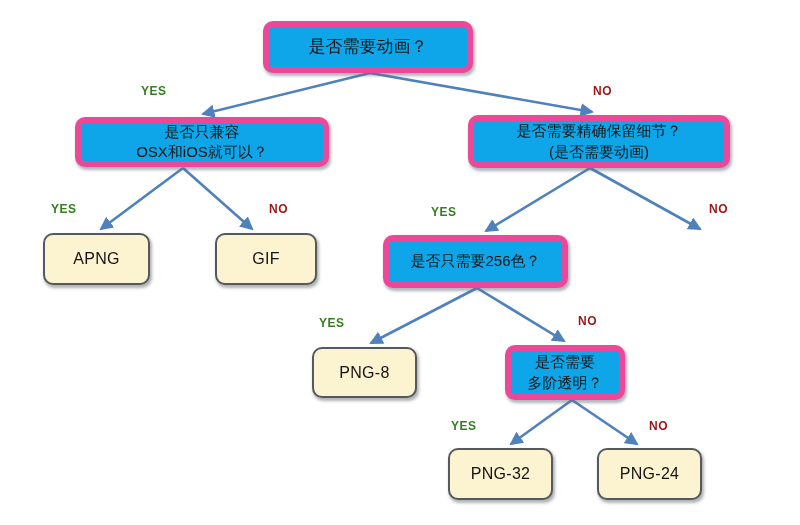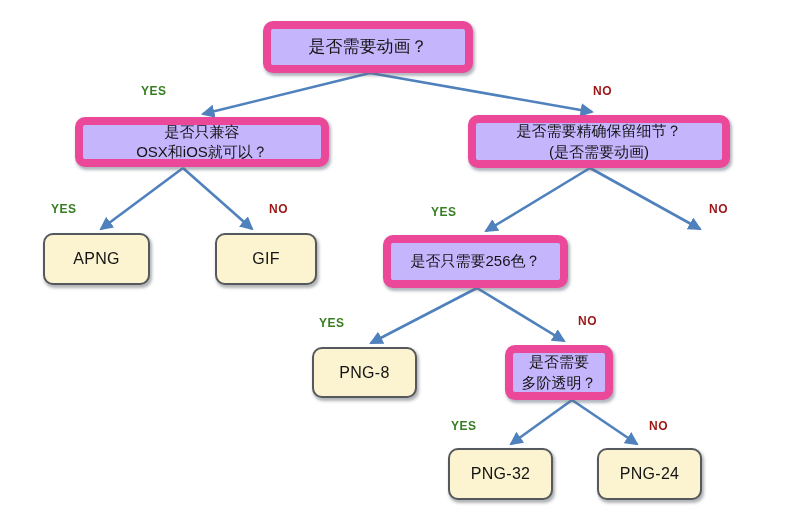--- a/index.html
+++ b/index.html
@@ -7,41 +7,41 @@
     position:relative;width:800px;height:525px;background:#ffffff;overflow:hidden;
     font-family:"Liberation Sans","DejaVu Sans",sans-serif;
   }
   #arrow-layer{position:absolute;left:0;top:0;width:800px;height:525px;}
   .node{
     position:absolute;display:flex;align-items:center;justify-content:center;
     text-align:center;white-space:pre-line;line-height:1.35;color:#141414;
     border-radius:10px;box-sizing:border-box;
   }
   .q-box{
-    background:#c4b5fd;border:8px solid #ec4899;
+    background:#0ea5e9;border:6px solid #ec4899;
     box-shadow:1.5px 2.5px 3px rgba(100,110,125,.5);
     font-size:15px;
   }
   .r-box{
     background:#fcf3d0;border:2px solid #55585c;
     box-shadow:1.5px 2.5px 3px rgba(100,105,110,.5);
     font-size:16px;letter-spacing:.3px;
   }
   .edge-label{
     position:absolute;font-weight:bold;font-size:12px;letter-spacing:.5px;
   }
   .yes{color:#377e22;}
   .no{color:#9c1616;}
 
   
   #q-animation{left:263px;top:21px;width:210px;height:52px;font-size:17px;}
   #q-osx{left:75px;top:117px;width:254px;height:50px;}
   #q-detail{left:468px;top:115px;width:262px;height:53px;}
   #q-256{left:383px;top:235px;width:185px;height:53px;}
-  #q-alpha{left:505px;top:345px;width:108px;height:55px;}
+  #q-alpha{left:505px;top:345px;width:120px;height:55px;}
   #n-apng{left:43px;top:233px;width:107px;height:52px;}
   #n-gif{left:215px;top:233px;width:102px;height:52px;}
   #n-jpeg{left:657px;top:233px;width:103px;height:52px;}
   #n-png8{left:312px;top:347px;width:105px;height:51px;}
   #n-png32{left:448px;top:448px;width:105px;height:52px;}
   #n-png24{left:597px;top:448px;width:105px;height:52px;}
 
   
   #lbl-yes1{left:141px;top:84px;}
   #lbl-no1{left:593px;top:84px;}

